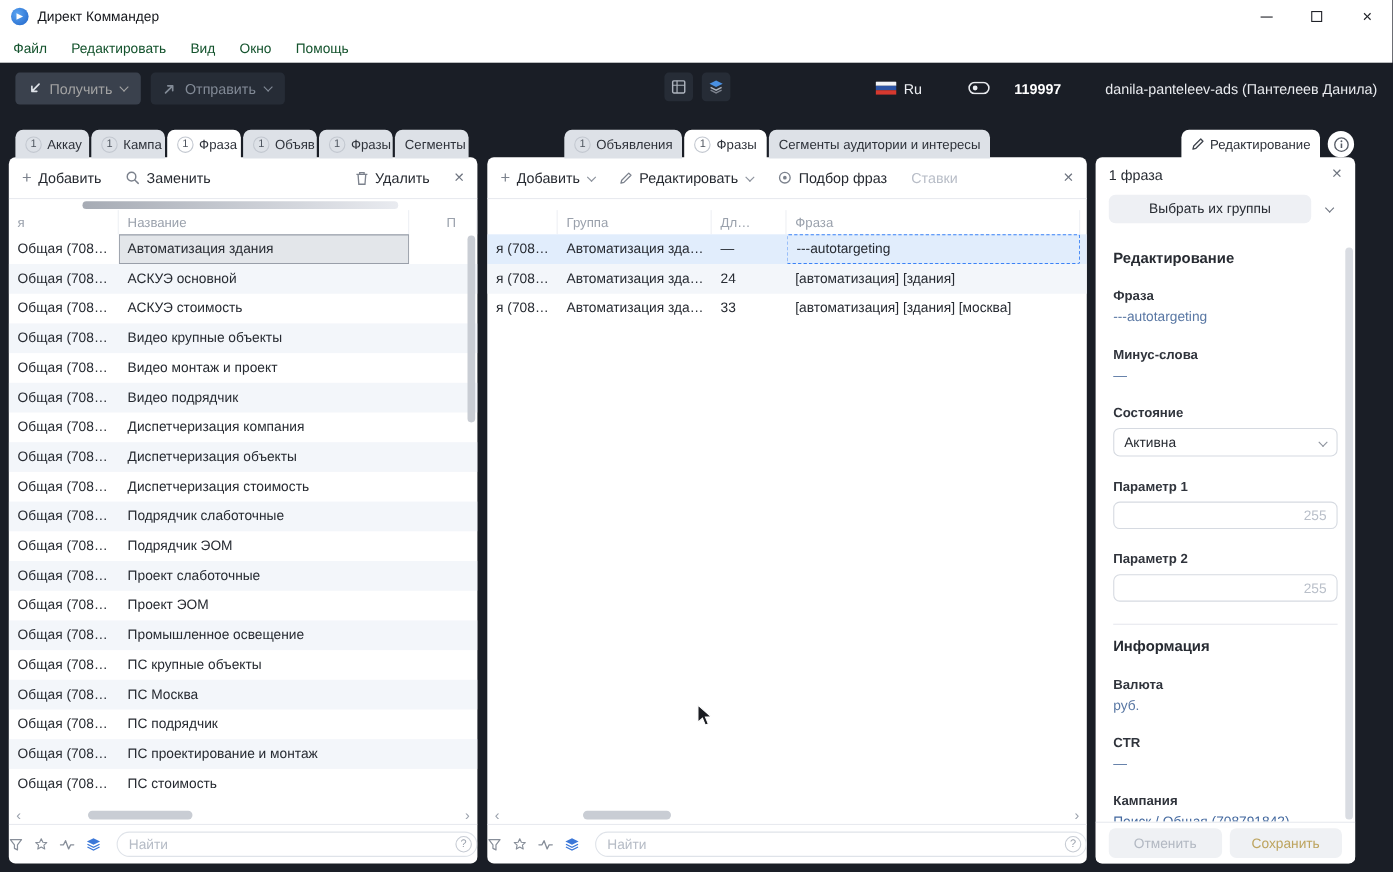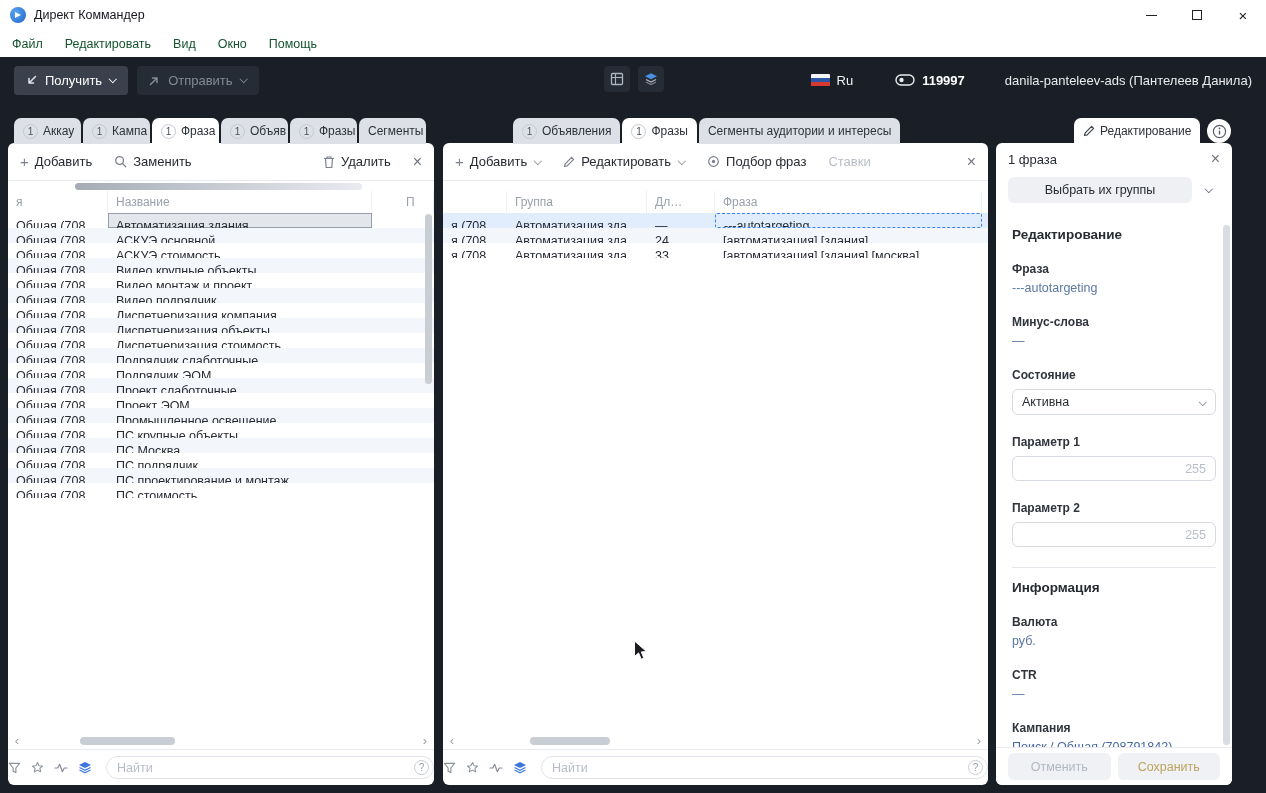--- a/index.html
+++ b/index.html
@@ -17,30 +17,30 @@
   .glyph-min { width:11px; height:1px; background:#202228; display:block; }
   .glyph-max { width:10px; height:10px; border:1px solid #202228; display:block; }
 
   
   .menubar { position:absolute; top:30px; left:0; width:1266px; height:27px; background:#fff; display:flex; align-items:center; padding-left:12px; gap:22px; }
   .menu-item { font-size:12.5px; color:#14532d; }
 
   
   .top-toolbar { position:absolute; top:57px; left:0; width:1266px; height:46px; display:flex; align-items:center; padding:0 14px; }
   .tb-btn { height:29px; border-radius:4px; display:flex; align-items:center; gap:7px; padding:0 11px; font-size:13px; }
-  .tb-get { background:#3a414d; color:#ffffff; }
+  .tb-get { background:#3a414d; color:#a3a3a3; }
   .tb-send { background:#262c36; color:#828a96; margin-left:9px; }
   .center-icons { position:absolute; left:604px; top:9px; display:flex; gap:8px; }
   .icon-sq { width:26px; height:26px; background:#262c36; border-radius:4px; display:flex; align-items:center; justify-content:center; }
   .tb-right { margin-left:auto; display:flex; align-items:center; }
   .flag { width:19px; height:13px; display:flex; flex-direction:column; border-radius:1px; overflow:hidden; }
   .flag i { flex:1; display:block; }
   .flag .f-w { background:#f4f5f7; } .flag .f-b { background:#2d55a5; } .flag .f-r { background:#d6392f; }
   .lang { color:#eef0f4; margin-left:7px; font-size:13px; }
-  .points { display:flex; align-items:center; gap:7px; margin-left:42px; color:#fff; font-weight:700; font-size:13px; }
+  .points { display:flex; align-items:center; gap:22px; margin-left:42px; color:#fff; font-weight:700; font-size:13px; }
   .account { color:#e9ebef; margin-left:40px; font-size:13px; }
   .caret { width:8px; height:8px; position:relative; display:inline-block; }
   .caret::before { content:""; position:absolute; left:1px; top:0; width:4.5px; height:4.5px; border-right:1.4px solid currentColor; border-bottom:1.4px solid currentColor; transform:rotate(45deg); }
 
   
   .panel { position:absolute; top:117px; display:flex; flex-direction:column; }
   .panel-left  { left:8px;   width:426px; height:668px; }
   .panel-mid   { left:443px; width:545px; height:668px; }
   .panel-right { left:996px; width:236px; height:668px; }
   .tabs { height:27px; display:flex; align-items:flex-end; gap:2px; padding-left:6px; position:relative; z-index:2; flex:none; }
@@ -61,21 +61,21 @@
   .pt-icon { color:#7c828d; display:flex; }
   .pt-push { margin-left:auto; }
   .pt-close { color:#6f7580; font-size:16px; line-height:1; }
   .plus { font-size:15px; color:#7c828d; line-height:1; }
 
   
   .hscroll-top { height:10px; position:relative; flex:none; }
   .hscroll-top .thumb { position:absolute; left:67px; top:1.5px; width:287px; height:7px; border-radius:3.5px; background:linear-gradient(to right,#a6abb4,#e9ebf0); }
   .thead { height:22px; display:flex; font-size:12px; color:#9aa1ac; flex:none; }
   .th { padding-left:8px; line-height:22px; border-right:1px solid #eef0f4; overflow:hidden; white-space:nowrap; }
-  .trow { display:flex; height:15px; line-height:27px; font-size:12.5px; color:#272b32; }
+  .trow { display:flex; height:27px; line-height:27px; font-size:12.5px; color:#272b32; }
   .trow:nth-child(even) { background:#f3f6fa; }
   .td { padding-left:8px; overflow:hidden; white-space:nowrap; flex:none; }
   .colL-c { width:100px; } .colL-n { width:264px; } .colL-x { flex:1; }
   .th.colL-x { padding-left:34px; }
   .panel-left .trow.selected .colL-n { background:#e3e6ea; box-shadow:inset 0 0 0 1px #999fa9; }
   .colM-c { width:64px; } .colM-g { width:140px; } .colM-l { width:68px; } .colM-p { flex:1; margin-right:6px; }
   .panel-mid .trow.selected { background:#e1edfc; }
   .panel-mid .trow.selected .colM-p { border:1px dashed #3b82f6; line-height:25px; border-radius:2px; }
   .tspacer { flex:1; }
 

